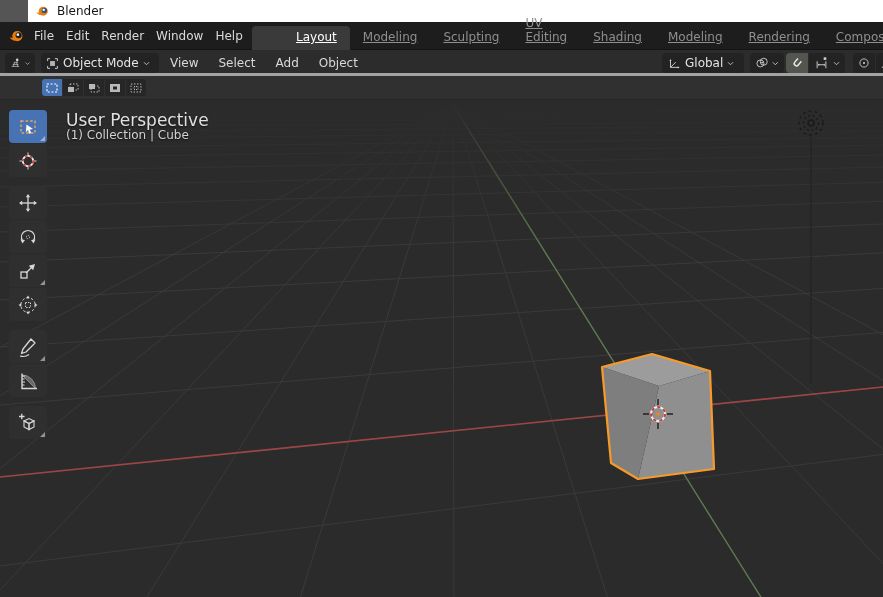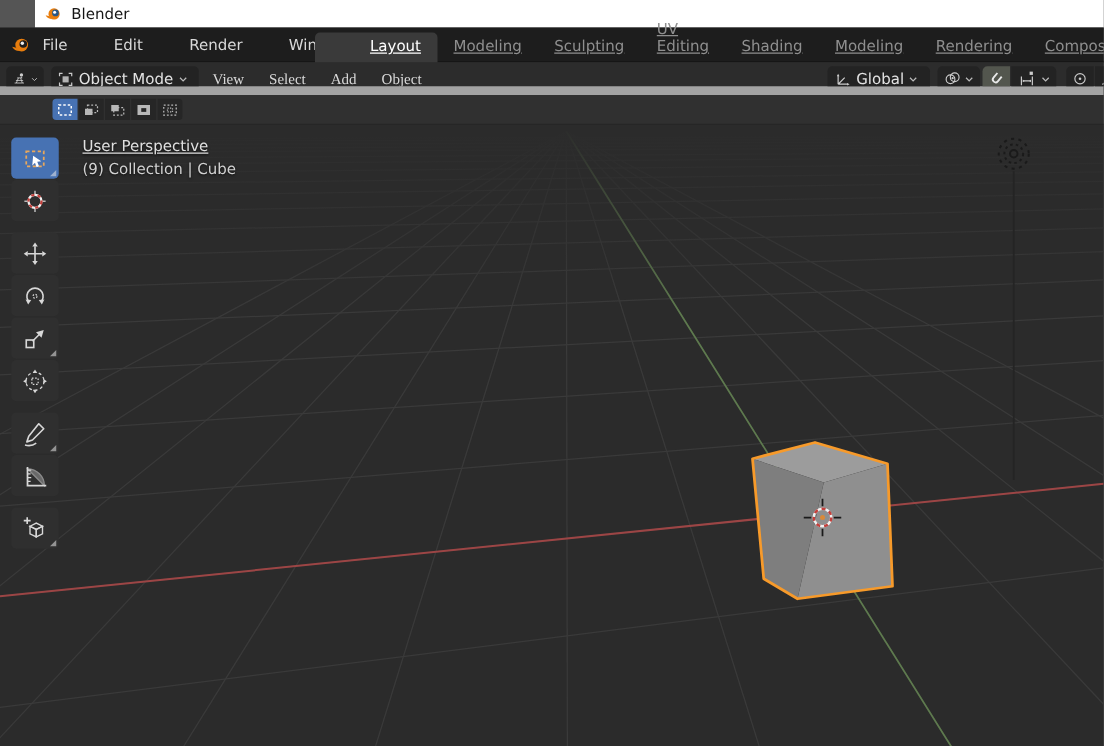--- a/index.html
+++ b/index.html
@@ -7,44 +7,44 @@
        font-family:"DejaVu Sans","Liberation Sans",sans-serif;
        -webkit-font-smoothing:antialiased;user-select:none;}
   
   .titlebar{position:absolute;left:0;top:0;width:883px;height:22px;
     background:var(--titlebar-bg);display:flex;align-items:center;gap:7px;padding-left:7px;box-sizing:border-box;margin-left:28px;}
   .titlebar .title{font-size:12px;color:var(--titlebar-text);}
   
   .topbar{position:absolute;left:0;top:22px;width:883px;height:28px;background:var(--topbar-bg);
     border-bottom:1px solid #141414;box-sizing:border-box;}
   .appmenu{position:absolute;left:8px;top:0;height:28px;display:flex;align-items:center;}
-  .menus{position:absolute;left:34px;top:0;height:28px;display:flex;align-items:center;gap:37px;}
+  .menus{position:absolute;left:34px;top:0;height:28px;display:flex;align-items:center;gap:12px;}
   .menu-item{font-size:12px;color:var(--menu-text);cursor:default;}
   .tabs{position:absolute;left:252px;top:0;height:28px;display:flex;align-items:flex-end;}
   .tab{font-size:12px;color:var(--tab-text);padding:4px 13px 6px 13px;margin-top:3px;border-radius:4px 4px 0 0;text-decoration:underline;}
   .tab.active{background:var(--tab-active-bg);color:#ffffff;padding-left:44px;}
   
   .vheader{position:absolute;left:0;top:50px;width:883px;height:26px;background:var(--header-bg);
-    border-bottom:7px solid #a3a3a3;box-sizing:border-box;overflow:hidden;}
+    border-bottom:3px solid #a3a3a3;box-sizing:border-box;overflow:hidden;}
   .wbtn{position:absolute;top:3px;height:20px;background:var(--widget-bg);border-radius:4px;
     display:flex;align-items:center;gap:4px;padding:0 5px;box-sizing:border-box;color:var(--widget-text);font-size:12px;}
   .wbtn.on{background:#53564e;}
-  .hmenus{position:absolute;left:170px;top:0;height:26px;display:flex;align-items:center;gap:20px;font-family:Liberation Serif, serif;}
+  .hmenus{position:absolute;left:170px;top:0;height:26px;display:flex;align-items:center;gap:20px;}
   
   .toolsettings{position:absolute;left:0;top:76px;width:883px;height:24px;background:var(--toolsettings-bg);
     border-bottom:1px solid #262626;box-sizing:border-box;}
   .selmodes{position:absolute;left:42px;top:3px;display:flex;gap:1px;}
   .smbtn{width:20px;height:17px;background:#262626;display:flex;align-items:center;justify-content:center;}
   .smbtn:first-child{border-radius:3px 0 0 3px;}
   .smbtn:last-child{border-radius:0 3px 3px 0;}
   .smbtn.active{background:var(--accent);}
   
   .viewport{position:absolute;left:0;top:100px;width:883px;height:497px;background:var(--viewport-bg);}
   .scene{position:absolute;left:0;top:0;}
-  .ovl1{position:absolute;left:66px;top:10px;font-size:12px;color:var(--overlay-text);text-shadow:0 1px 2px rgba(0,0,0,.7);text-decoration:underline;}
+  .ovl1{position:absolute;left:66px;top:10px;font-size:17px;color:var(--overlay-text);text-shadow:0 1px 2px rgba(0,0,0,.7);}
   .ovl2{position:absolute;left:66px;top:28px;font-size:12px;color:#d2d2d2;text-shadow:0 1px 2px rgba(0,0,0,.7);}
   
   .ltoolbar{position:absolute;left:9px;top:10px;display:flex;flex-direction:column;}
   .tbtn{width:38px;height:33px;background:#2f2f2f;border-radius:4px;margin-bottom:1px;
     display:flex;align-items:center;justify-content:center;position:relative;}
   .tbtn.active{background:var(--accent);}
   .tbtn.gap{margin-top:8px;}
   .tbtn.sub::after{content:"";position:absolute;right:2px;bottom:2px;
     border-left:5px solid transparent;border-bottom:5px solid rgba(230,230,230,.55);}
 </style>
@@ -272,21 +272,21 @@
         <line x1="658" y1="423" x2="658" y2="429" stroke="#1a1a1a" stroke-width="1.4"></line>
         <line x1="643" y1="414" x2="649" y2="414" stroke="#1a1a1a" stroke-width="1.4"></line>
         <line x1="667" y1="414" x2="673" y2="414" stroke="#1a1a1a" stroke-width="1.4"></line>
         <circle cx="658" cy="414" r="7" fill="none" stroke="#f0f0f0" stroke-width="2"></circle>
         <circle cx="658" cy="414" r="7" fill="none" stroke="#c3403c" stroke-width="2" stroke-dasharray="3.2,3.2"></circle>
         <circle cx="658" cy="414" r="2" fill="#d98a3a"></circle>
       </g>
     </svg>
 
     <div class="ovl1">User Perspective</div>
-    <div class="ovl2">(9) Collection | Cube</div>
+    <div class="ovl2">(1) Collection | Cube</div>
 
     <div class="ltoolbar">
       <div class="tbtn active sub">
         <svg width="22" height="22" viewBox="0 0 22 22">
           <rect x="4" y="5" width="14" height="12" fill="none" stroke="#e9a85c" stroke-width="1.4" stroke-dasharray="2.6,2"></rect>
           <polygon points="9.5,8.5 16,13 12.8,13.4 14.2,17 12.2,17.7 11,14.1 8.8,16.3" fill="#ffffff"></polygon>
         </svg>
       </div>
       <div class="tbtn">
         <svg width="22" height="22" viewBox="0 0 22 22">

